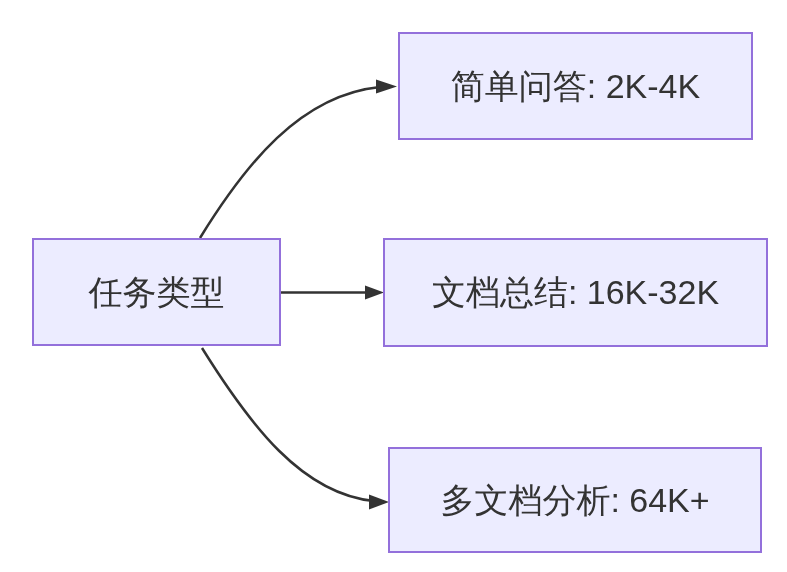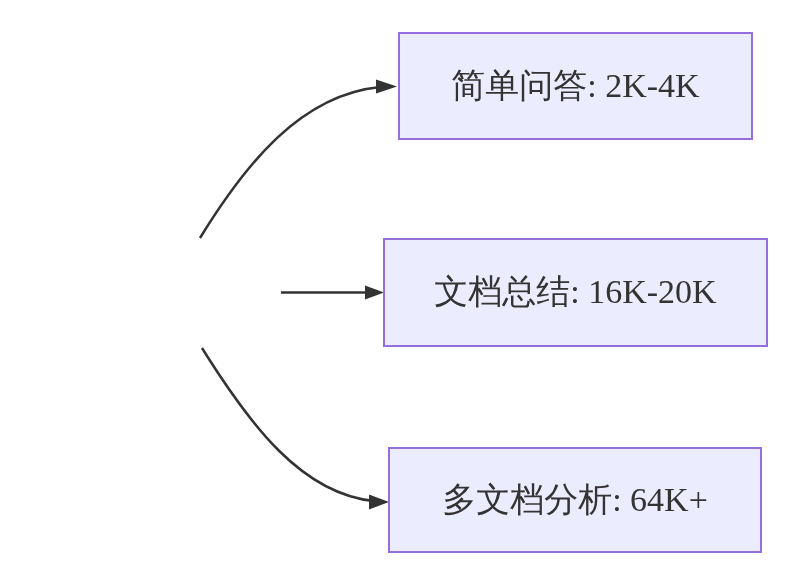--- a/index.html
+++ b/index.html
@@ -37,21 +37,20 @@
     box-sizing: border-box;
     background: var(--node-fill, #ECECFF);
     border: 2px solid var(--node-border, #9370DB);
     color: var(--text, #333333);
     display: flex;
     align-items: center;
     justify-content: center;
     font-size: 34px;
     line-height: 1.2;
     white-space: nowrap;
-    font-family: Liberation Serif, serif;
   }
   .node-root { left: 32px;  top: 238px; width: 249px; height: 108px; }
   .node-b0   { left: 398px; top: 32px;  width: 355px; height: 108px; }
   .node-b1   { left: 383px; top: 238px; width: 385px; height: 109px; }
   .node-b2   { left: 388px; top: 447px; width: 374px; height: 106px; text-align: right; }
 </style>
 </head>
 <body>
 
 <div class="stage" style="--node-fill: #ECECFF; --node-border: #9370DB; --edge: #333333; --text: #333333; --background: #FFFFFF;">
@@ -60,26 +59,29 @@
     <path class="edge" d="M200,238 C245,165 300,95 380,87"></path>
     <polygon class="arrowhead" points="376,79.5 397,86.5 376,93.5"></polygon>
 
     <path class="edge" d="M281,292.5 L370,292.5"></path>
     <polygon class="arrowhead" points="365,285.5 384,292.5 365,299.5"></polygon>
 
     <path class="edge" d="M202,348 C250,425 302,494 374,501"></path>
     <polygon class="arrowhead" points="369,494.5 389,502 369,509.5"></polygon>
   </svg>
 
+  <div class="node node-root">
+    <span>任务类型</span>
+  </div>
 
   <div class="node node-b0">
     <span>简单问答: 2K-4K</span>
   </div>
 
   <div class="node node-b1">
-    <span>文档总结: 16K-20K</span>
+    <span>文档总结: 16K-32K</span>
   </div>
 
   <div class="node node-b2">
     <span>多文档分析: 64K+</span>
   </div>
 
 </div>
 
 </body></html>

